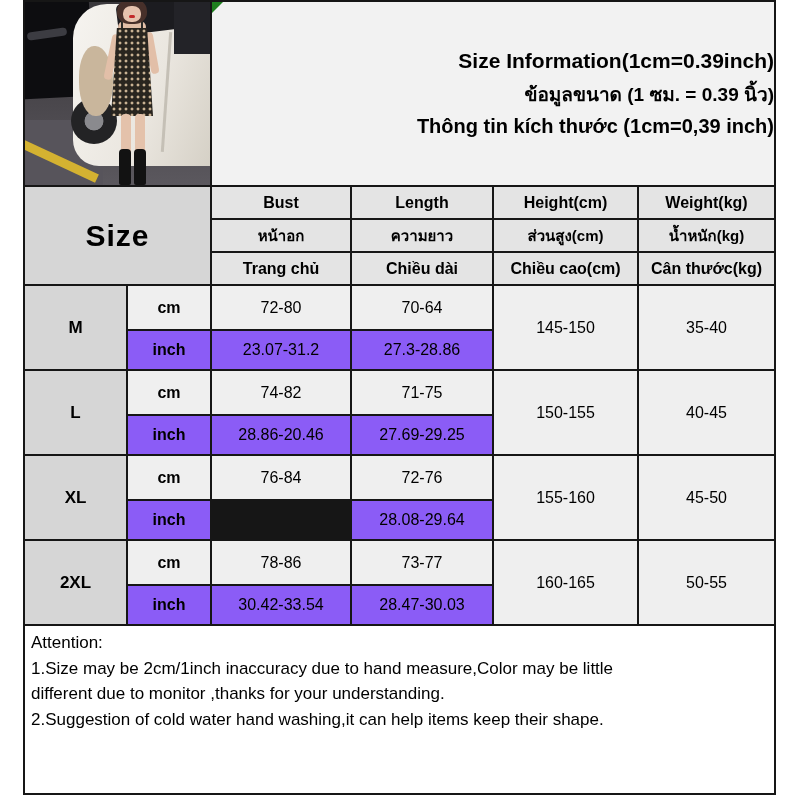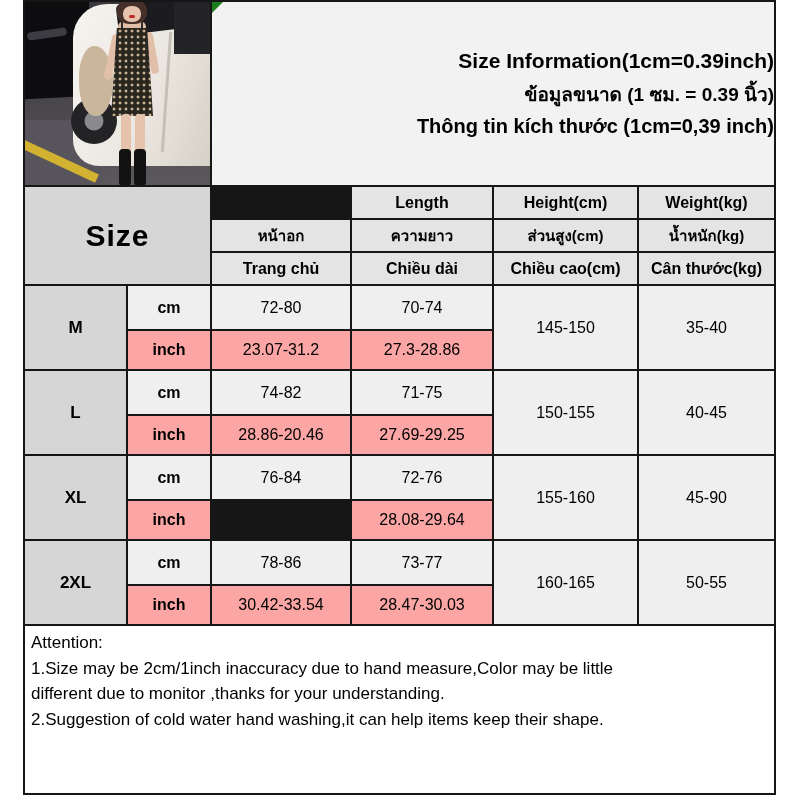--- a/index.html
+++ b/index.html
@@ -5,21 +5,21 @@
   html,body{margin:0;padding:0;background:#ffffff;width:800px;height:800px;
     font-family:"Liberation Sans","DejaVu Sans",sans-serif;color:#000;}
   .sheet{position:absolute;left:23px;top:0;width:753px;height:795px;box-sizing:border-box;
     display:grid;background:#161616;padding:2px;gap:2px;
     grid-template-columns:101px 82px 138px 140px 143px 1fr;
     grid-template-rows:183px 31px 31px 31px 43px 38px 43px 38px 43px 38px 43px 38px 1fr;}
   .c{display:flex;align-items:center;justify-content:center;text-align:center;overflow:hidden;}
   .bg-label{background:#d6d6d6;}
   .bg-head{background:#e4e4e4;}
   .bg-row{background:#efefef;}
-  .bg-white{background:#fca5a5;}
+  .bg-white{background:#8b5cf6;}
   .size-corner{font-size:30px;font-weight:bold;letter-spacing:1px;}
   .hd-en{font-size:16px;font-weight:bold;}
   .hd-th{font-size:15px;font-weight:bold;}
   .hd-vi{font-size:16px;font-weight:bold;}
   .sz{font-size:17px;font-weight:bold;}
   .unit{font-size:16px;font-weight:bold;}
   .val{font-size:16px;font-weight:400;}
   
   .title-area{background:#f2f2f2;position:relative;display:flex;flex-direction:column;
     align-items:flex-end;justify-content:center;}
@@ -95,38 +95,39 @@
 
   <div class="title-area" style="grid-area:1/3/2/7">
     <div class="green-tri"></div>
     <div class="title-en">Size Information(1cm=0.39inch)</div>
     <div class="title-th">ข้อมูลขนาด (1 ซม. = 0.39 นิ้ว)</div>
     <div class="title-vi">Thông tin kích thước (1cm=0,39 inch)</div>
   </div>
 
   <div class="c bg-label size-corner" style="grid-area:2/1/5/3">Size</div>
 
+  <div class="c bg-head hd-en" style="grid-area:2/3/3/4">Bust</div>
   <div class="c bg-head hd-en" style="grid-area:2/4/3/5">Length</div>
   <div class="c bg-head hd-en" style="grid-area:2/5/3/6">Height(cm)</div>
   <div class="c bg-head hd-en" style="grid-area:2/6/3/7">Weight(kg)</div>
 
   <div class="c bg-head hd-th" style="grid-area:3/3/4/4">หน้าอก</div>
   <div class="c bg-head hd-th" style="grid-area:3/4/4/5">ความยาว</div>
   <div class="c bg-head hd-th" style="grid-area:3/5/4/6">ส่วนสูง(cm)</div>
   <div class="c bg-head hd-th" style="grid-area:3/6/4/7">น้ำหนัก(kg)</div>
 
   <div class="c bg-head hd-vi" style="grid-area:4/3/5/4">Trang chủ</div>
   <div class="c bg-head hd-vi" style="grid-area:4/4/5/5">Chiều dài</div>
   <div class="c bg-head hd-vi" style="grid-area:4/5/5/6">Chiều cao(cm)</div>
   <div class="c bg-head hd-vi" style="grid-area:4/6/5/7">Cân thước(kg)</div>
 
   <div class="c bg-label sz" style="grid-area:5/1/7/2">M</div>
   <div class="c bg-row unit" style="grid-area:5/2/6/3">cm</div>
   <div class="c bg-row val" style="grid-area:5/3/6/4">72-80</div>
-  <div class="c bg-row val" style="grid-area:5/4/6/5">70-74</div>
+  <div class="c bg-row val" style="grid-area:5/4/6/5">70-64</div>
   <div class="c bg-row val" style="grid-area:5/5/7/6">145-150</div>
   <div class="c bg-row val" style="grid-area:5/6/7/7">35-40</div>
   <div class="c bg-white unit" style="grid-area:6/2/7/3">inch</div>
   <div class="c bg-white val" style="grid-area:6/3/7/4">23.07-31.2</div>
   <div class="c bg-white val" style="grid-area:6/4/7/5">27.3-28.86</div>
 
   <div class="c bg-label sz" style="grid-area:7/1/9/2">L</div>
   <div class="c bg-row unit" style="grid-area:7/2/8/3">cm</div>
   <div class="c bg-row val" style="grid-area:7/3/8/4">74-82</div>
   <div class="c bg-row val" style="grid-area:7/4/8/5">71-75</div>
@@ -134,21 +135,21 @@
   <div class="c bg-row val" style="grid-area:7/6/9/7">40-45</div>
   <div class="c bg-white unit" style="grid-area:8/2/9/3">inch</div>
   <div class="c bg-white val" style="grid-area:8/3/9/4">28.86-20.46</div>
   <div class="c bg-white val" style="grid-area:8/4/9/5">27.69-29.25</div>
 
   <div class="c bg-label sz" style="grid-area:9/1/11/2">XL</div>
   <div class="c bg-row unit" style="grid-area:9/2/10/3">cm</div>
   <div class="c bg-row val" style="grid-area:9/3/10/4">76-84</div>
   <div class="c bg-row val" style="grid-area:9/4/10/5">72-76</div>
   <div class="c bg-row val" style="grid-area:9/5/11/6">155-160</div>
-  <div class="c bg-row val" style="grid-area:9/6/11/7">45-90</div>
+  <div class="c bg-row val" style="grid-area:9/6/11/7">45-50</div>
   <div class="c bg-white unit" style="grid-area:10/2/11/3">inch</div>
   <div class="c bg-white val" style="grid-area:10/4/11/5">28.08-29.64</div>
 
   <div class="c bg-label sz" style="grid-area:11/1/13/2">2XL</div>
   <div class="c bg-row unit" style="grid-area:11/2/12/3">cm</div>
   <div class="c bg-row val" style="grid-area:11/3/12/4">78-86</div>
   <div class="c bg-row val" style="grid-area:11/4/12/5">73-77</div>
   <div class="c bg-row val" style="grid-area:11/5/13/6">160-165</div>
   <div class="c bg-row val" style="grid-area:11/6/13/7">50-55</div>
   <div class="c bg-white unit" style="grid-area:12/2/13/3">inch</div>

